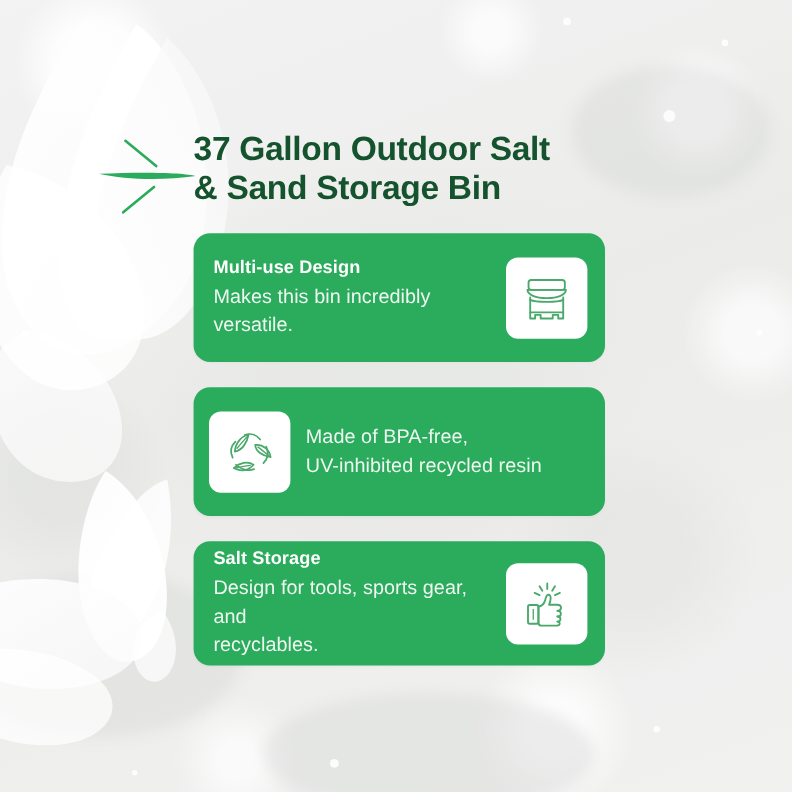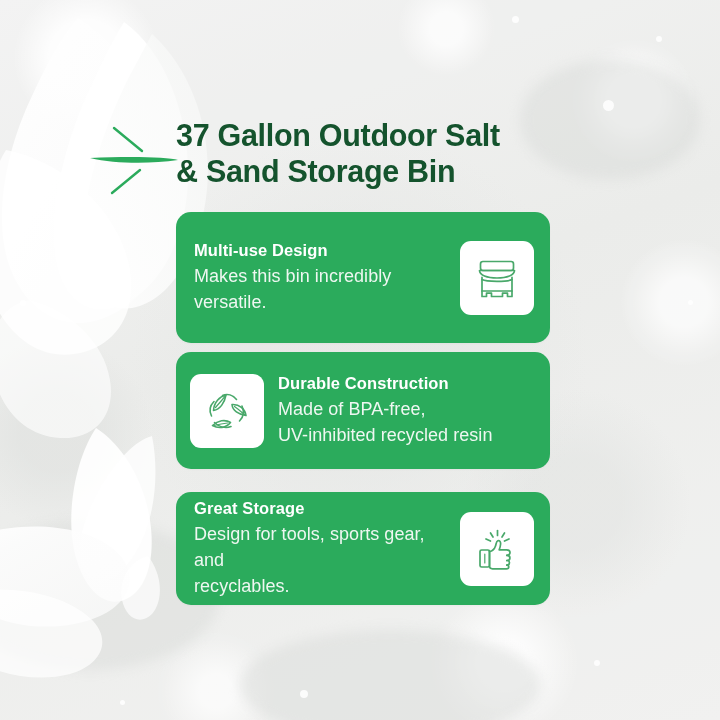--- a/index.html
+++ b/index.html
@@ -91,21 +91,21 @@
   .card {
     position: absolute;
     left: 0;
     width: 374px;
     background: #2bab5c;
     border-radius: 15px;
     display: flex;
     align-items: center;
     box-shadow: 0 1px 2px rgba(0,0,0,0.03);
   }
-  .card-1 { top: 212px; height: 131px; }
+  .card-1 { top: 212px; height: 117px; }
   .card-2 { top: 352px; height: 117px; }
   .card-3 { top: 492px; height: 113px; }
 
   .card-text {
     flex: 1 1 auto;
     padding-left: 18px;
     padding-right: 6px;
   }
   .card.icon-left .card-text {
     padding-left: 14px;
@@ -263,29 +263,28 @@
 
           <path d="M30 18.5 C37.5 18 43 23 44 29.5 C36.5 28.5 30.5 24.5 30 18.5 Z"></path>
           <path d="M32.5 20.5 C36 23 39.5 26 42.5 28.5" stroke-width="1.2"></path>
 
           <path d="M28.5 36.5 C24 42 16.5 43 10.5 39.5 C16 34.5 23 33 28.5 36.5 Z"></path>
           <path d="M25.5 37 C20.5 37.5 16 38.5 12 39.5" stroke-width="1.2"></path>
         </g>
       </svg>
     </div>
     <div class="card-text">
-      <div class="card-title">Durable Construction</div>
       <div class="card-desc">Made of BPA-free,
 UV-inhibited recycled resin</div>
     </div>
   </div>
 
   <div class="card card-3 icon-right">
     <div class="card-text">
-      <div class="card-title">Great Storage</div>
+      <div class="card-title">Salt Storage</div>
       <div class="card-desc">Design for tools, sports gear, and
 recyclables.</div>
     </div>
     <div class="icon-box">
       <svg width="50" height="50" viewBox="0 0 50 50" aria-hidden="true">
         <g fill="none" stroke="#49a86a" stroke-width="1.7" stroke-linecap="round" stroke-linejoin="round">
 
           <line x1="25.5" y1="6.5" x2="25.5" y2="11.5"></line>
           <line x1="18.5" y1="9" x2="21" y2="13"></line>
           <line x1="32.5" y1="9" x2="30" y2="13"></line>

